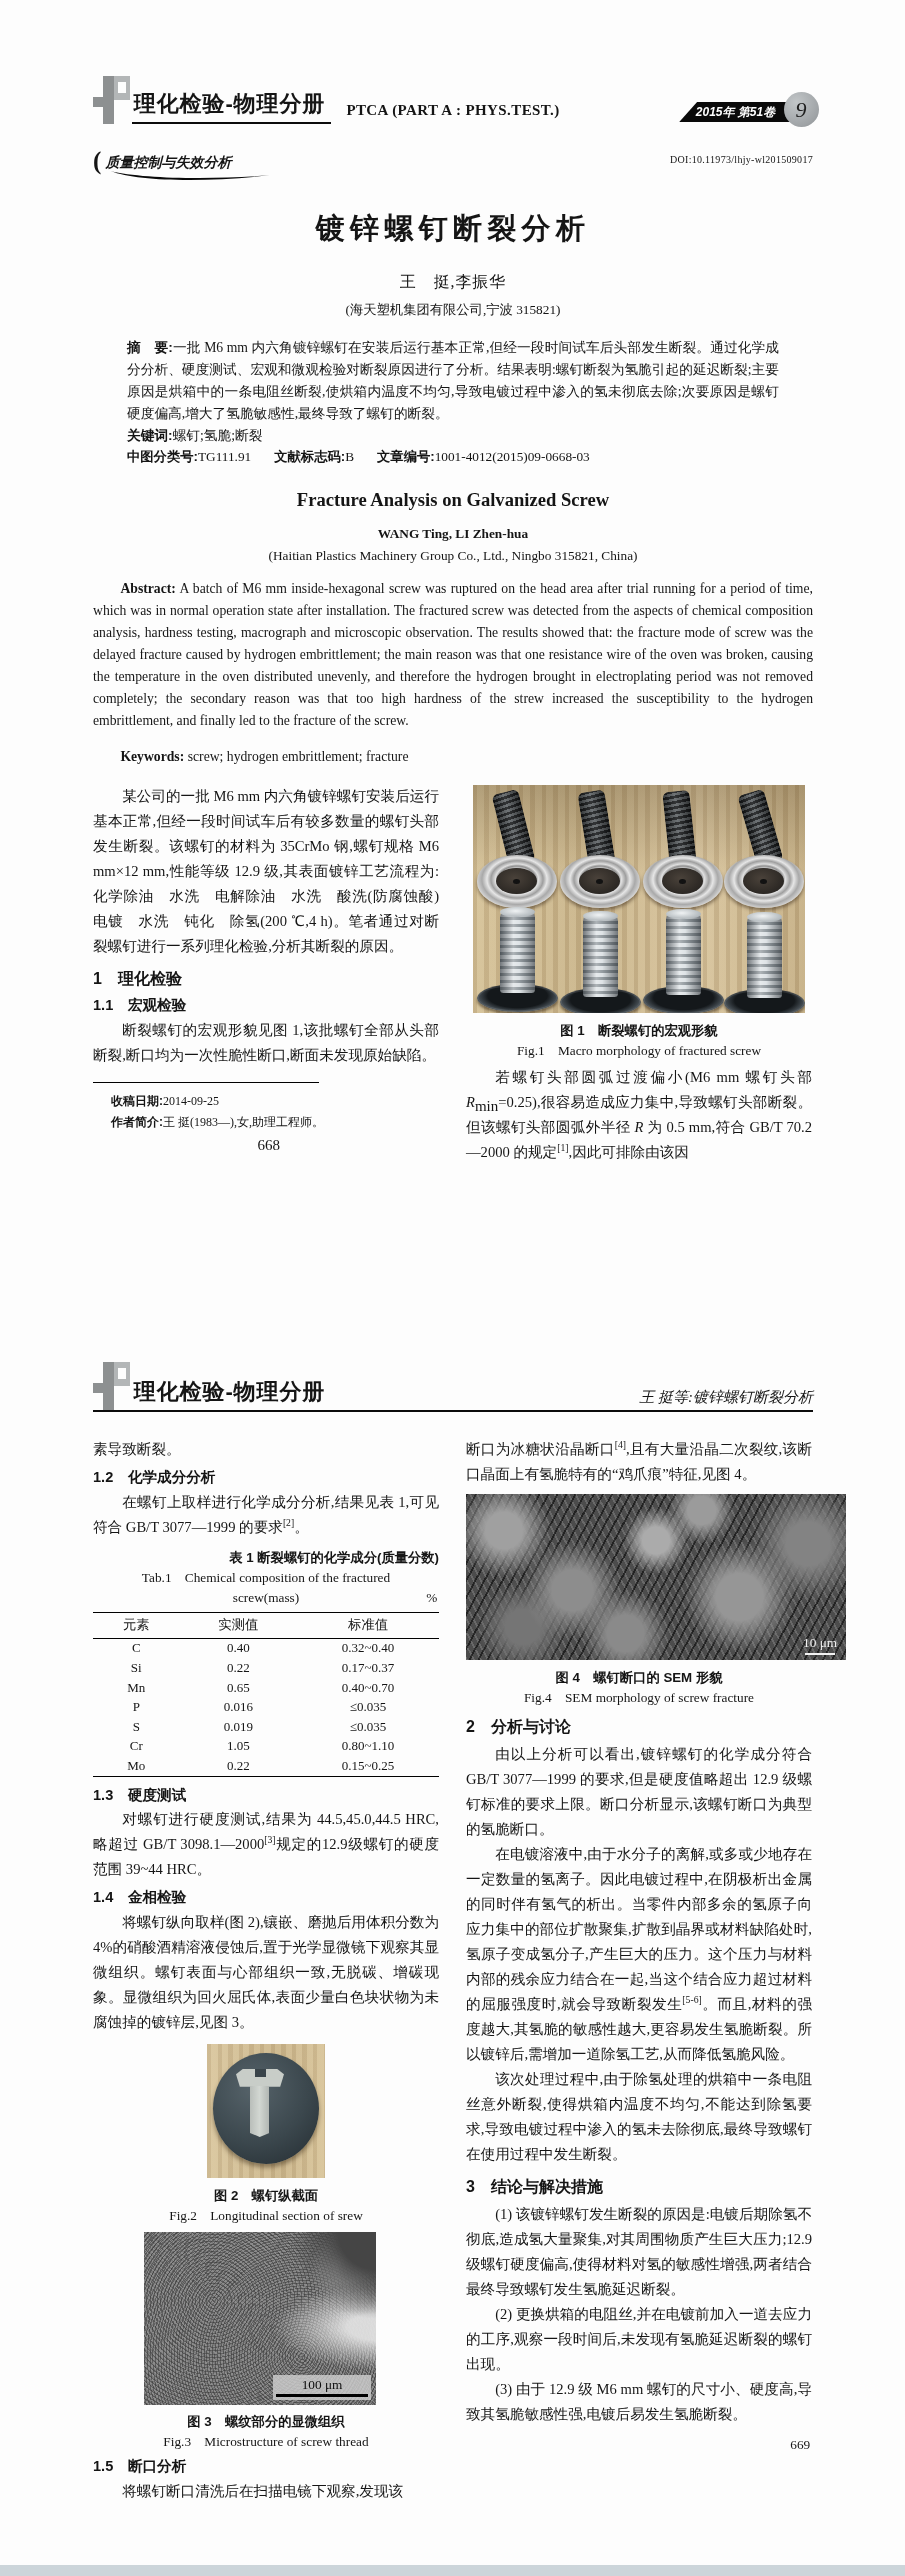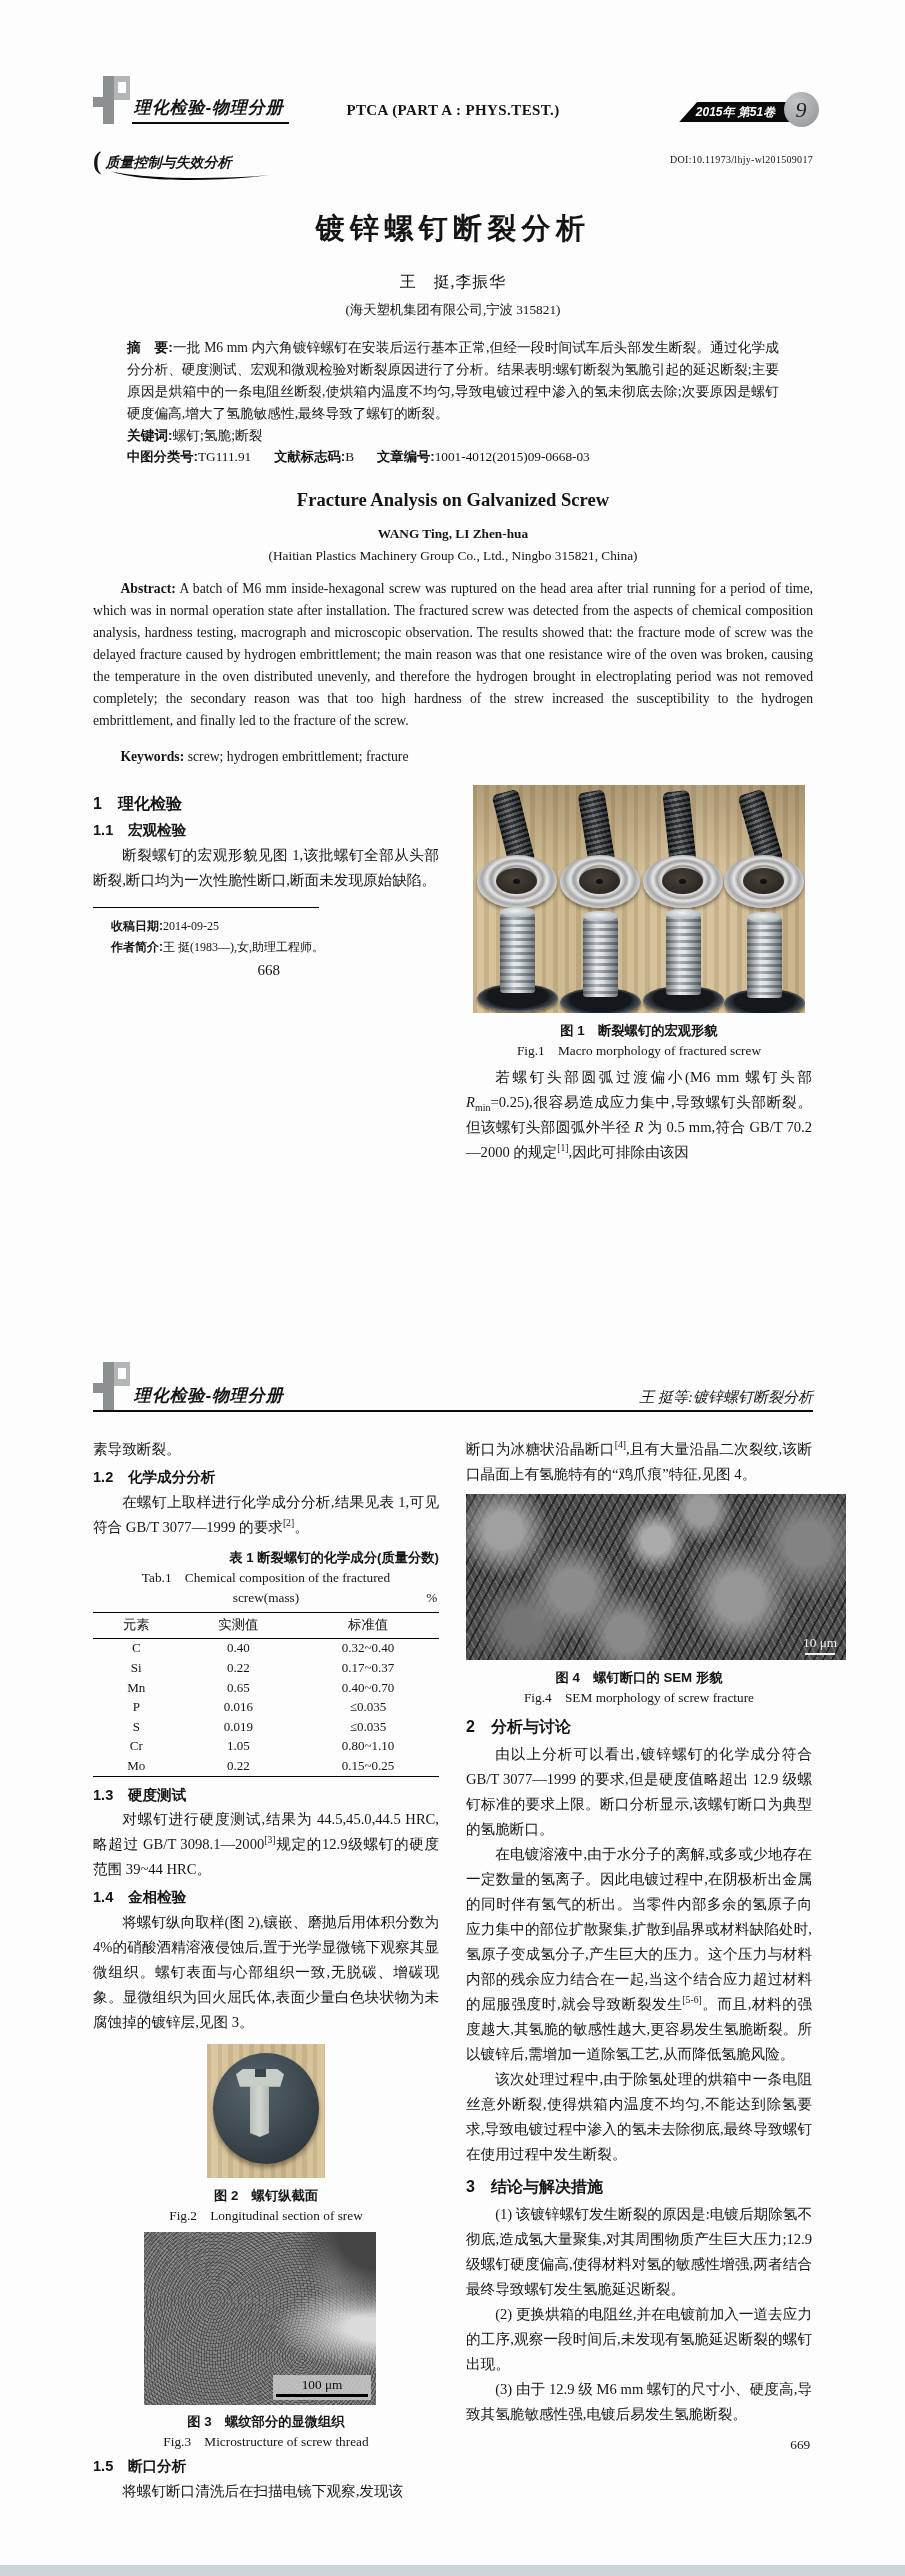--- a/index.html
+++ b/index.html
@@ -10,22 +10,22 @@
   .page2{top:1361px;}
 
   
   .jhead{position:relative;height:49px;}
   .jhead .hrow{position:absolute;left:0;right:0;bottom:0;display:flex;align-items:flex-end;}
   .logo{position:relative;width:39px;height:48px;flex:0 0 39px;}
   .logo .bowl{position:absolute;left:9.7px;top:0;width:27px;height:24px;background:#b3b6b7;}
   .logo .hole{position:absolute;left:25px;top:6.2px;width:8px;height:10.6px;background:#fdfdfd;}
   .logo .stem{position:absolute;left:9.7px;top:0;width:11.5px;height:48px;background:#8d9091;}
   .logo .arm{position:absolute;left:0;top:21px;width:10.6px;height:9.7px;background:#8d9091;}
-  .jname-cn{font-family:"Liberation Sans",sans-serif;font-style:italic;font-weight:900;
-            font-size:17px;letter-spacing:0.9px;padding:0 5.3px 3.5px 1.8px;border-bottom:2.2px solid #0c0c0c;}
+  .jname-cn{font-family:"Liberation Sans",sans-serif;font-weight:900;
+            font-size:22px;letter-spacing:0.9px;padding:0 5.3px 3.5px 1.8px;border-bottom:2.2px solid #0c0c0c;}
   .jname-en{position:absolute;left:0;right:0;bottom:5.3px;text-align:center;pointer-events:none;
             font-weight:bold;font-size:15px;letter-spacing:0.4px;}
   .banner-wrap{margin-left:auto;position:relative;margin-right:21px;margin-bottom:1.8px;}
   .banner{width:113px;height:20.3px;background:#0a0a0a;clip-path:polygon(16% 0,100% 0,100% 100%,0 100%);
           display:flex;align-items:center;justify-content:center;}
   .banner span{color:#fff;font-family:"Liberation Sans",sans-serif;font-style:italic;font-weight:bold;font-size:12px;}
   .issue-circle{position:absolute;right:-26.5px;top:-9.7px;width:35px;height:35px;border-radius:50%;
           background:radial-gradient(circle at 35% 30%,#c2c6c8,#9fa3a6 70%,#8b8f92);
           display:flex;align-items:center;justify-content:center;
           font-style:italic;font-size:22px;color:#1d1d1d;}
@@ -57,21 +57,21 @@
   .kw-en{font-size:13.7px;line-height:22px;text-indent:2em;}
 
   
   .cols{display:flex;gap:27px;margin-top:16px;}
   .col{width:346px;flex:0 0 346px;}
   p.body{margin:0;font-size:14.6px;line-height:25px;text-align:justify;text-indent:2em;}
   p.body.cont{text-indent:0;}
   h3.sec{margin:10.6px 0 3.5px;font-family:"Liberation Sans",sans-serif;font-weight:bold;font-size:16px;}
   h4.subsec{margin:6.2px 0 2.7px;font-family:"Liberation Sans",sans-serif;font-weight:bold;font-size:14.6px;}
   sup.ref{font-size:9.7px;vertical-align:super;line-height:0;}
-  sub.sb{font-size:10px;vertical-align:sub;line-height:0;}
+  sub.sb{font-size:15px;vertical-align:sub;line-height:0;}
   i.var{font-style:italic;}
   .capcn{margin:8.8px 0 1.8px;text-align:center;font-family:"Liberation Sans",sans-serif;font-weight:bold;font-size:13.3px;}
   .capen{margin:1.8px 0 5.3px;text-align:center;font-size:13.3px;}
 
   
   .footline{margin-top:14px;width:226px;border-top:1.3px solid #000;}
   .foot{margin:8px 0 0;font-size:12px;line-height:21px;text-indent:1.5em;}
   .pageno-left{margin-top:4px;font-size:15px;padding-left:5.3px;text-align:center;}
   .pageno-right{margin-top:10.6px;font-size:13.3px;text-align:right;padding-right:1.8px;}
 
@@ -215,20 +215,21 @@
 
     <h2 class="title-en">Fracture Analysis on Galvanized Screw</h2>
     <div class="authors-en">WANG Ting, LI Zhen-hua</div>
     <div class="affil-en">(Haitian Plastics Machinery Group Co., Ltd., Ningbo 315821, China)</div>
     <p class="abs-en"><b>Abstract:</b> <span>A batch of M6 mm inside-hexagonal screw was ruptured on the head area after trial running for a period of time, which was in normal operation state after installation. The fractured screw was detected from the aspects of chemical composition analysis, hardness testing, macrograph and microscopic observation. The results showed that: the fracture mode of screw was the delayed fracture caused by hydrogen embrittlement; the main reason was that one resistance wire of the oven was broken, causing the temperature in the oven distributed unevenly, and therefore the hydrogen brought in electroplating period was not removed completely; the secondary reason was that too high hardness of the strew increased the susceptibility to the hydrogen embrittlement, and finally led to the fracture of the screw.</span></p>
     <p class="kw-en"><b>Keywords:</b> <span>screw; hydrogen embrittlement; fracture</span></p>
 
     <div class="cols">
 
       <div class="col">
+        <p class="body">某公司的一批 M6 mm 内六角镀锌螺钉安装后运行基本正常,但经一段时间试车后有较多数量的螺钉头部发生断裂。该螺钉的材料为 35CrMo 钢,螺钉规格 M6 mm×12 mm,性能等级 12.9 级,其表面镀锌工艺流程为:化学除油　水洗　电解除油　水洗　酸洗(防腐蚀酸)　电镀　水洗　钝化　除氢(200 ℃,4 h)。笔者通过对断裂螺钉进行一系列理化检验,分析其断裂的原因。</p>
         <h3 class="sec">1　理化检验</h3>
         <h4 class="subsec">1.1　宏观检验</h4>
         <p class="body">断裂螺钉的宏观形貌见图 1,该批螺钉全部从头部断裂,断口均为一次性脆性断口,断面未发现原始缺陷。</p>
         <div class="footline"></div>
         <p class="foot"><b>收稿日期:</b><span>2014-09-25</span></p>
         <p class="foot" style="margin-top:0;"><b>作者简介:</b><span>王 挺(1983—),女,助理工程师。</span></p>
         <div class="pageno-left">668</div>
       </div>
 
       <div class="col">

